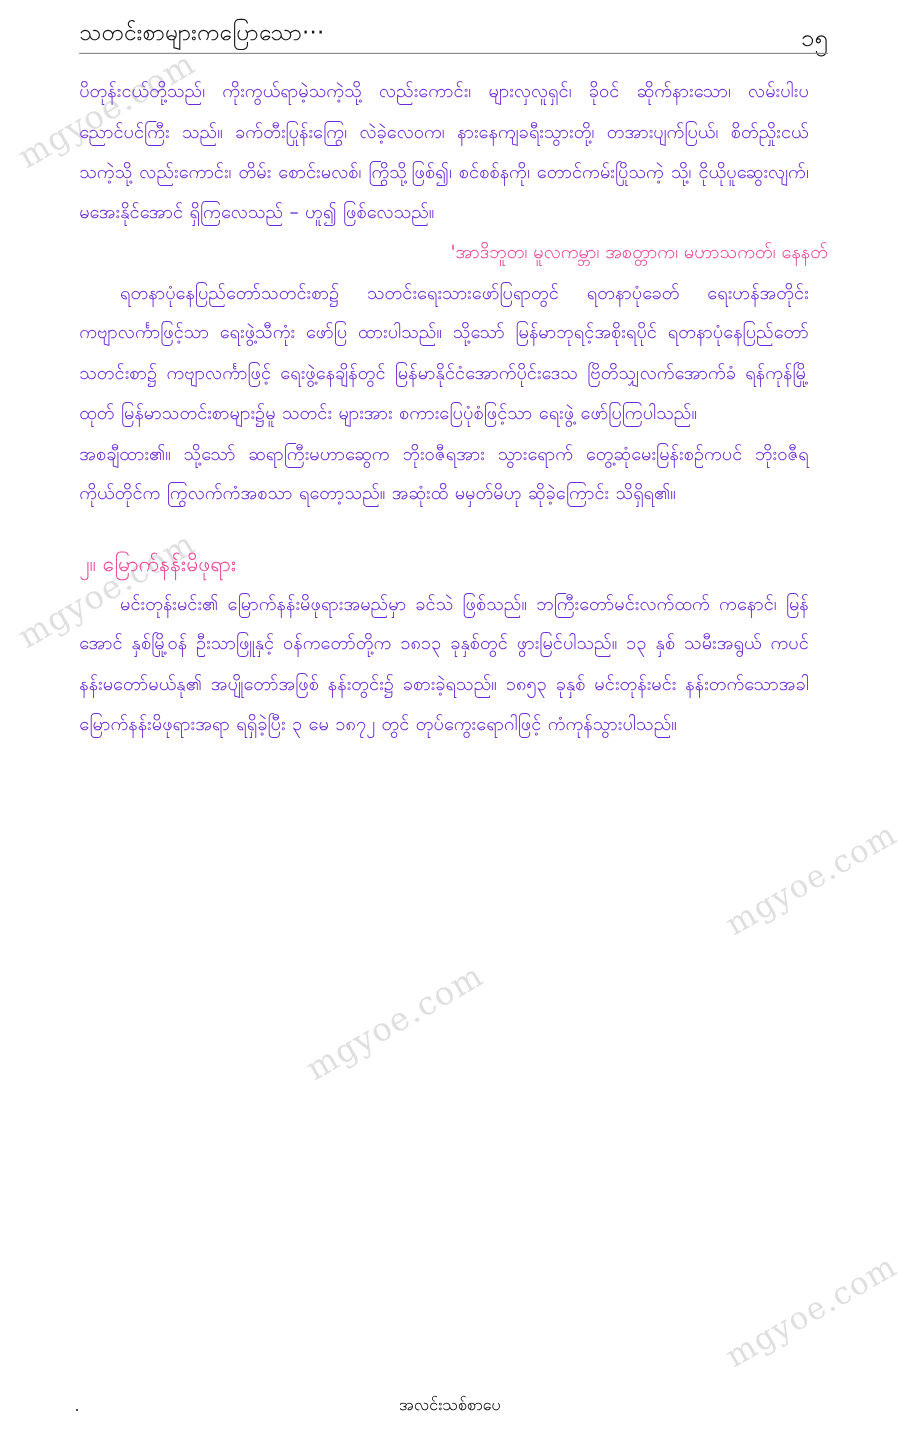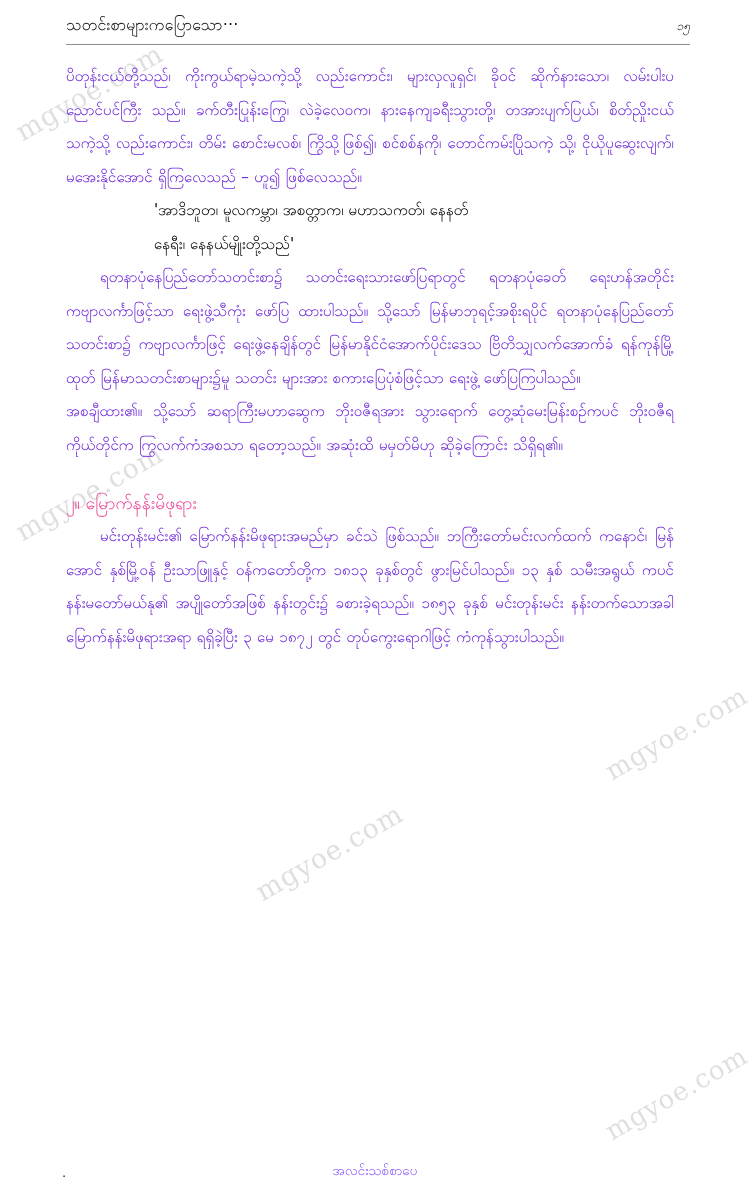--- a/index.html
+++ b/index.html
@@ -27,32 +27,31 @@
     position: absolute;
     top: 14px;
     left: 66px;
     right: 60px;
     height: 34px;
   }
   .header-title {
     position: absolute;
     left: 0;
     top: 0;
-    font-size: 16px;
+    font-size: 19px;
     letter-spacing: 0.2px;
     color: #151515;
     white-space: nowrap;
   }
   .header-page-number {
     position: absolute;
     right: 0;
     top: 4px;
-    font-size: 12px;
+    font-size: 20px;
     color: #151515;
-    font-style: italic;
   }
   .header-rule {
     position: absolute;
     left: 66px;
     right: 60px;
     top: 44px;
     height: 1px;
     background: #8d8d8d;
   }
 
@@ -79,21 +78,22 @@
   }
   .para + .para {
     margin-top: 0;
   }
 
   
   .quote-block {
     font-size: 15.2px;
     line-height: 33.5px;
     padding-left: 88px;
-    color: #000000;
+    color: #ec4899;
+    text-align: right;
   }
   .quote-block .qline {
     white-space: nowrap;
   }
 
   
   .section-heading {
     font-size: 17.5px;
     font-weight: normal;
     color: #ec4899;
@@ -108,21 +108,21 @@
     right: 0;
     bottom: 18px;
     height: 26px;
   }
   .footer-center {
     position: absolute;
     left: 50%;
     transform: translateX(-50%);
     bottom: 0;
     font-size: 13.5px;
-    color: #8b5cf6;
+    color: #000000;
     white-space: nowrap;
   }
   .footer-dot {
     position: absolute;
     left: 62px;
     bottom: 2px;
     font-size: 13px;
     color: #222222;
   }
 
@@ -162,21 +162,20 @@
   </div>
   <div class="header-rule"></div>
 
   <div class="content">
 
     <p class="para">ပိတုန်းငယ်တို့သည်၊ ကိုးကွယ်ရာမဲ့သကဲ့သို့ လည်းကောင်း၊ များလှလူရှင်၊ ခိုဝင် ဆိုက်နားသော၊ လမ်းပါးပ ညောင်ပင်ကြီး သည်။ ခက်တီးပြုန်းကြွေ၊ လဲခဲ့လေဝက၊ နားနေကျခရီးသွားတို့၊ တအားပျက်ပြယ်၊ စိတ်ညှိုးငယ်သကဲ့သို့ လည်းကောင်း၊ တိမ်း စောင်းမလစ်၊ ကြွိသို့ဖြစ်၍၊ စင်စစ်နကို၊ တောင်ကမ်းပြိုသကဲ့ သို့၊ ငိုယိုပူဆွေးလျက်၊ မအေးနိုင်အောင် ရှိကြလေသည် – ဟူ၍ ဖြစ်လေသည်။</p>
 
 
     <div class="quote-block">
       <div class="qline">'အာဒိဘူတ၊ မူလကမ္ဘာ၊ အစတ္တာက၊ မဟာသကတ်၊ နေနတ်</div>
-      <div class="qline">နေရီး၊ နေနယ်မျိုးတို့သည်'</div>
     </div>
 
     <p class="para indent">ရတနာပုံနေပြည်တော်သတင်းစာ၌ သတင်းရေးသားဖော်ပြရာတွင် ရတနာပုံခေတ် ရေးဟန်အတိုင်း ကဗျာလင်္ကာဖြင့်သာ ရေးဖွဲ့သီကုံး ဖော်ပြ ထားပါသည်။ သို့သော် မြန်မာဘုရင့်အစိုးရပိုင် ရတနာပုံနေပြည်တော် သတင်းစာ၌ ကဗျာလင်္ကာဖြင့် ရေးဖွဲ့နေချိန်တွင် မြန်မာနိုင်ငံအောက်ပိုင်းဒေသ ဗြိတိသျှလက်အောက်ခံ ရန်ကုန်မြို့ထုတ် မြန်မာသတင်းစာများ၌မူ သတင်း များအား စကားပြေပုံစံဖြင့်သာ ရေးဖွဲ့ ဖော်ပြကြပါသည်။</p>
 
     <p class="para">အစချီထား၏။ သို့သော် ဆရာကြီးမဟာဆွေက ဘိုးဝဇီရအား သွားရောက် တွေ့ဆုံမေးမြန်းစဉ်ကပင် ဘိုးဝဇီရကိုယ်တိုင်က ကြွလက်ကံအစသာ ရတော့သည်။ အဆုံးထိ မမှတ်မိဟု ဆိုခဲ့ကြောင်း သိရှိရ၏။</p>
 
     <div class="section-heading">
       <span>၂။</span>
       <span>မြောက်နန်းမိဖုရား</span>
     </div>

